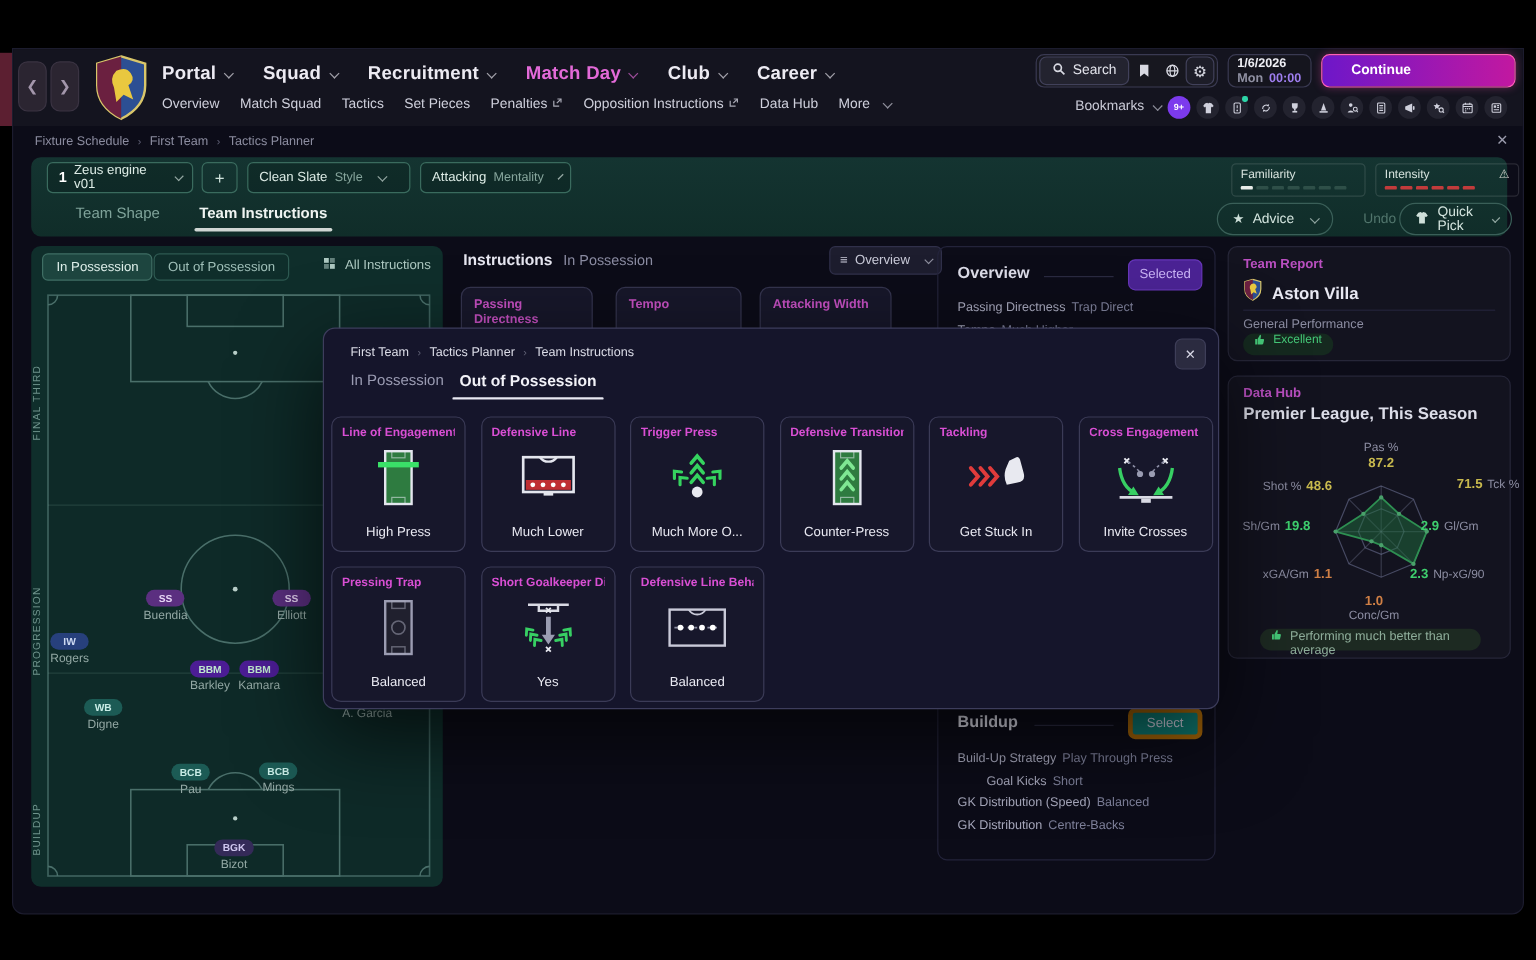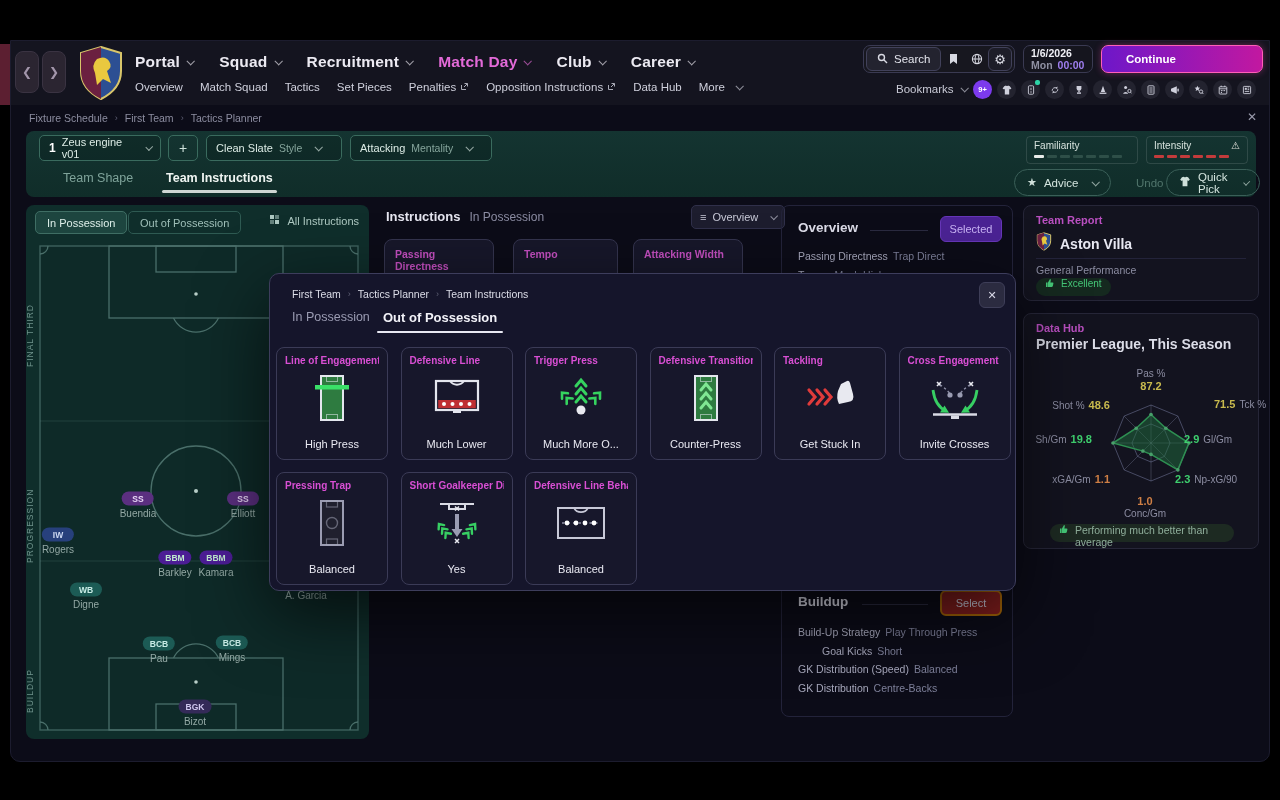--- a/index.html
+++ b/index.html
@@ -43,23 +43,23 @@
   #main-breadcrumb { position:absolute; left:18px; top:7px; }
   .crumb-sep { color:#5f6075; font-size:9px; }
   #window-close { position:absolute; right:12px; top:5px; color:#9a9bac; font-size:12px; cursor:pointer; }
 
   
   #tactics-toolbar { position:absolute; left:15px; top:90px; width:1230px; height:66px; background:linear-gradient(180deg,#143431,#102d29); border-radius:8px; }
   .tb-dd { position:absolute; top:4px; height:26px; border:1px solid #3a6b5e; border-radius:5px; display:flex; align-items:center; padding:0 9px; gap:6px; color:#dcebe5; font-size:11px; cursor:pointer; background:rgba(8,30,26,.35); }
   .tb-dd .dim { color:#86a59c; font-size:10.5px; }
   #preset-dd { left:13px; width:122px; } #preset-num { font-weight:700; font-size:12px; color:#fff; }
   #add-preset-btn { position:absolute; left:142px; top:4px; width:30px; height:26px; border:1px solid #3a6b5e; border-radius:5px; color:#cfe3dc; font-size:14px; display:flex; align-items:center; justify-content:center; cursor:pointer; }
-  #style-dd { left:180px; width:136px; } #mentality-dd { left:324px; width:142px; }
+  #style-dd { left:180px; width:136px; } #mentality-dd { left:324px; width:126px; }
   .meter { position:absolute; top:5px; border:1px solid rgba(255,255,255,.12); border-radius:4px; padding:3px 7px 5px; }
-  #familiarity-meter { left:1000px; width:112px; } #intensity-meter { left:1120px; width:102px; }
+  #familiarity-meter { left:1000px; width:112px; } #intensity-meter { left:1120px; width:120px; }
   .meter-label { color:#d6e2dd; font-size:10px; margin-bottom:4px; display:flex; justify-content:space-between; align-items:center; }
   .dashes { display:flex; gap:3px; } .dash { width:10px; height:3px; border-radius:1px; }
   .warn-icon { color:#d8d8d2; font-size:10px; line-height:10px; }
   .tb-tab { position:absolute; top:40px; font-size:12.5px; color:#7fa39a; cursor:pointer; }
   .tb-tab.active { color:#eef4f1; font-weight:700; }
   .tb-tab.active::after { content:""; position:absolute; left:-4px; right:-4px; bottom:-8px; height:3px; background:#cfd6d3; border-radius:2px; }
   #tab-team-shape { left:37px; } #tab-team-instructions { left:140px; }
   .tb-btn { position:absolute; top:38px; height:27px; border:1px solid #3a5f58; border-radius:14px; display:flex; align-items:center; gap:7px; padding:0 12px; color:#d3e4de; font-size:11.5px; cursor:pointer; }
   #advice-btn { left:988px; } #undo-btn { left:1098px; border:none; color:#51756c; } #quickpick-btn { left:1140px; }
   .star-glyph { color:#cfe0da; font-size:11px; }
@@ -85,21 +85,21 @@
   #instr-subtitle { color:#8b8ca2; font-size:12px; }
   #overview-dd { position:absolute; left:680px; top:164px; width:94px; height:24px; background:#1d1d2e; border:1px solid #30304a; border-radius:5px; display:flex; align-items:center; gap:6px; padding:0 8px; color:#c9cad8; font-size:11px; cursor:pointer; }
   .bg-card { position:absolute; top:198px; height:70px; background:#17172a; border:1px solid #34344e; border-radius:8px; padding:8px 10px; color:#c44fc0; font-size:10.5px; font-weight:700; }
 
   
   #right-col { position:absolute; left:770px; top:164px; width:232px; height:512px; border:1px solid #23233a; border-radius:8px; }
   .sec-title { position:absolute; left:16px; color:#dcdce8; font-size:13.5px; font-weight:700; }
   .sec-line { position:absolute; height:1px; background:#2a2a40; }
   .sec-btn { position:absolute; width:62px; height:26px; border-radius:6px; font-size:11px; display:flex; align-items:center; justify-content:center; cursor:pointer; }
   #selected-btn { left:158px; top:10px; background:#4b2394; color:#c9b3f5; border:1px solid #6636b8; }
-  #select-btn { left:158px; top:384px; background:#7f1d1d; color:#c9cada; border:2px solid #a16207; }
+  #select-btn { left:158px; top:384px; background:#0f766e; color:#c9cada; border:4px solid #a16207; }
   .instr-row { position:absolute; left:16px; font-size:10.5px; white-space:nowrap; }
   .instr-row .n { color:#a7a8bc; } .instr-row .v { color:#7e809a; margin-left:5px; }
 
   
   .side-panel { position:absolute; left:1012px; width:236px; background:#13131f; border:1px solid #262638; border-radius:8px; }
   #team-report-panel { top:164px; height:96px; } #data-hub-panel { top:272px; height:236px; }
   .panel-title { position:absolute; left:12px; top:8px; color:#b94fc0; font-size:11px; font-weight:700; }
   #club-row { position:absolute; left:12px; top:26px; display:flex; align-items:center; gap:8px; }
   #club-name { color:#e8e8f2; font-size:14px; font-weight:700; }
   #tr-divider { position:absolute; left:12px; right:12px; top:52px; height:1px; background:#23233a; }

